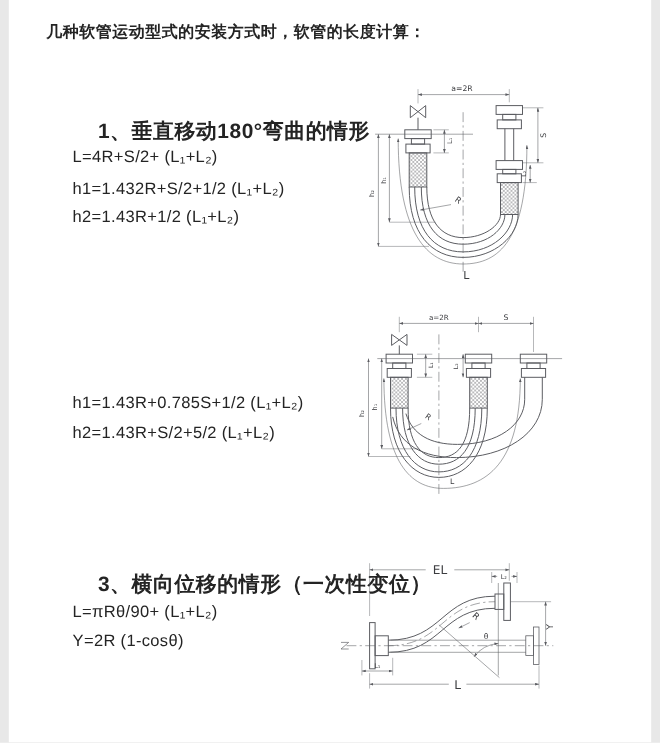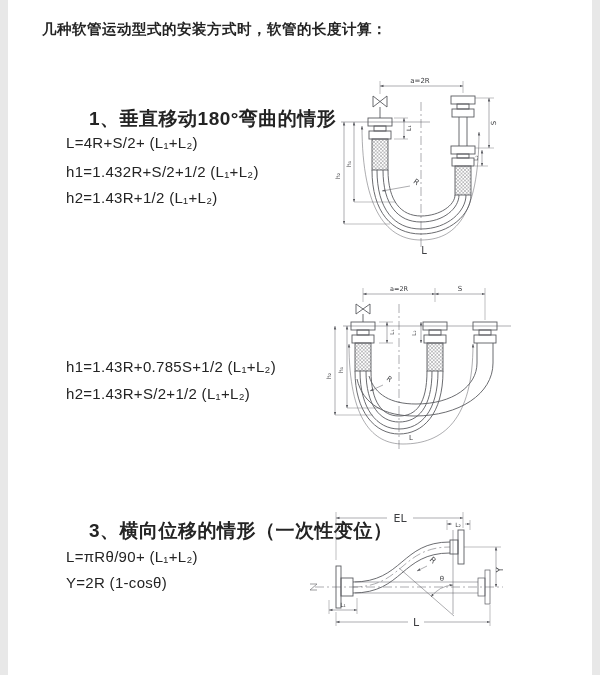--- a/index.html
+++ b/index.html
@@ -37,21 +37,21 @@
 <div class="page">
 
   <div class="title">几种软管运动型式的安装方式时，软管的长度计算：</div>
 
   <div class="sec-heading h-1">1、垂直移动180°弯曲的情形</div>
   <div class="formula f-1-0">L=4R+S/2+ (L₁+L₂)</div>
   <div class="formula f-1-1">h1=1.432R+S/2+1/2 (L₁+L₂)</div>
   <div class="formula f-1-2">h2=1.43R+1/2 (L₁+L₂)</div>
 
   <div class="formula f-2-1">h1=1.43R+0.785S+1/2 (L₁+L₂)</div>
-  <div class="formula f-2-2">h2=1.43R+S/2+1/2 (L₁+L₂)</div>
+  <div class="formula f-2-2">h2=1.43R+S/2+5/2 (L₁+L₂)</div>
 
   <div class="sec-heading h-3">3、横向位移的情形（一次性变位）</div>
   <div class="formula f-3-0">L=πRθ/90+ (L₁+L₂)</div>
   <div class="formula f-3-1">Y=2R (1-cosθ)</div>
 
   <svg id="d1" class="diag" width="290" height="190" viewBox="0 0 290 190">
     <defs>
       <marker id="a1" markerWidth="8" markerHeight="6" refX="7" refY="2.5" orient="auto-start-reverse">
         <path d="M0,0 L7,2.5 L0,5 z" fill="#5a5b60"></path>
       </marker>

